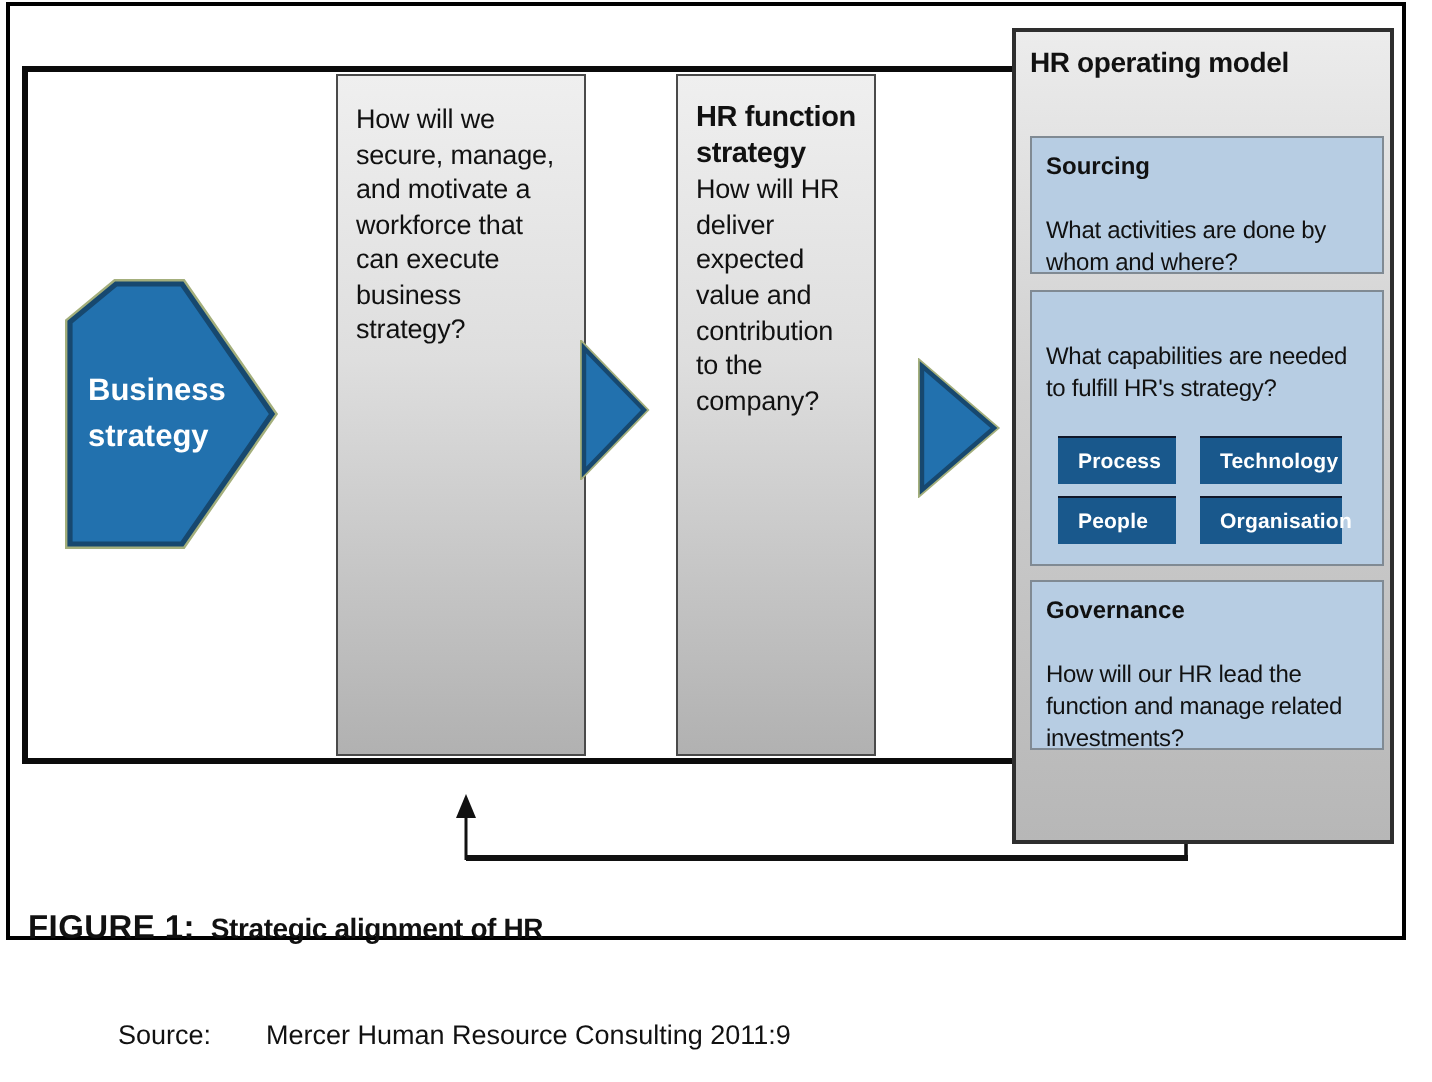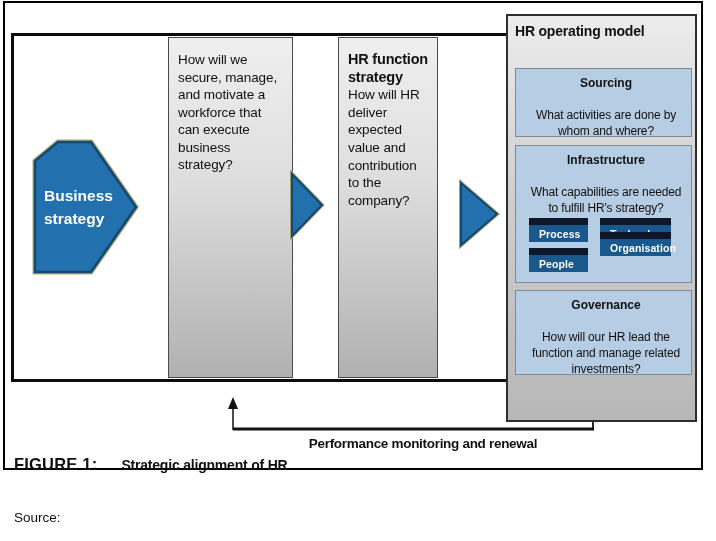--- a/index.html
+++ b/index.html
@@ -17,42 +17,42 @@
   .col-title{font-size:14.5px;font-weight:bold;line-height:1.22;white-space:pre-line;letter-spacing:-0.2px;}
   .col-body{font-size:13.5px;line-height:1.3;white-space:pre-line;letter-spacing:-0.1px;}
 
   .shape-svg{position:absolute;z-index:3;}
   .business-label{position:absolute;left:44px;top:184px;width:92px;color:#fff;font-size:15.5px;font-weight:bold;line-height:23px;white-space:pre-line;z-index:4;}
 
   .panel{position:absolute;left:506px;top:14px;width:191px;height:408px;box-sizing:border-box;
     background:linear-gradient(180deg,#ececec 0%,#cfcfcf 45%,#b7b7b7 100%);
     border:2px solid #2e2e2e;z-index:5;}
   .panel-title{font-size:14px;font-weight:bold;margin:7px 8px 0 7px;letter-spacing:-0.2px;}
-  .blue-box{position:absolute;left:7px;width:177px;box-sizing:border-box;background:#b7cde3;border:1px solid #808a93;padding:7px 2px 0 7px;text-align:center;}
+  .blue-box{position:absolute;left:7px;width:177px;box-sizing:border-box;background:#b7cde3;border:1px solid #808a93;padding:7px 2px 0 7px;}
   .box-sourcing{top:52px;height:69px;}
   .box-infrastructure{top:129px;height:138px;}
   .box-governance{top:274px;height:85px;}
   .box-title{font-size:12px;font-weight:bold;line-height:1.2;}
   .box-body{font-size:12px;line-height:1.3;margin-top:18px;white-space:pre-line;letter-spacing:-0.15px;}
 
-  .hr-btn{position:absolute;height:24px;box-sizing:border-box;background:#19588c;border-top:7px solid #0f172a;
+  .hr-btn{position:absolute;height:24px;box-sizing:border-box;background:#19588c;border-top:1px solid #0f172a;
     color:#fff;font-weight:bold;font-size:10.5px;display:flex;align-items:center;padding-left:10px;letter-spacing:0.1px;}
   .btn-process{left:13px;top:72px;width:59px;}
   .btn-technology{left:84px;top:72px;width:71px;}
   .btn-people{left:13px;top:102px;width:59px;}
-  .btn-organisation{left:84px;top:86px;width:71px;}
+  .btn-organisation{left:84px;top:102px;width:71px;}
 
   .feedback-svg{position:absolute;left:225px;top:392px;width:380px;height:45px;z-index:1;}
   .feedback-label{position:absolute;left:253px;top:436px;width:340px;text-align:center;font-size:13.5px;font-weight:bold;letter-spacing:-0.3px;z-index:2;}
 
   .caption-row{position:absolute;left:14px;top:455px;display:flex;align-items:baseline;}
   .caption-label{font-size:16.5px;font-weight:bold;letter-spacing:0.2px;}
-  .caption-title{font-size:14px;font-weight:bold;margin-left:24px;letter-spacing:-0.2px;}
+  .caption-title{font-size:14px;font-weight:bold;margin-left:8px;letter-spacing:-0.2px;}
   .source-row{position:absolute;left:14px;top:510px;display:flex;align-items:baseline;}
-  .source-label{font-size:13.5px;width:74px;}
+  .source-label{font-size:13.5px;width:74px;margin-left:45px;}
   .source-text{font-size:13.5px;}
 </style>
 </head>
 <body>
 
 <div class="stage">
 
   <div class="frame"></div>
   <div class="inner-box"></div>
 
@@ -92,33 +92,31 @@
     <polygon points="4,4 40,35 4,66" fill="none" stroke-width="4" stroke="#A4AF7C"></polygon>
     <polygon points="4,4 40,35 4,66" stroke-width="2.2" fill="#2271AE" stroke="#17486F"></polygon>
   </svg>
 
   <svg class="feedback-svg" viewBox="0 0 380 45">
     <line x1="368" y1="2" x2="368" y2="37" stroke="#111" stroke-width="1.8"></line>
     <line x1="369" y1="37" x2="8" y2="37" stroke="#111" stroke-width="3"></line>
     <line x1="8" y1="38" x2="8" y2="9" stroke="#111" stroke-width="1.5"></line>
     <polygon points="3,17 8,5 13,17" fill="#111"></polygon>
   </svg>
-  <div class="feedback-label">Performance monitoring and renewal</div>
 
   <div class="panel">
     <div class="panel-title">HR operating model</div>
 
     <div class="blue-box box-sourcing">
       <div class="box-title">Sourcing</div>
       <div class="box-body">What activities are done by
 whom and where?</div>
     </div>
 
     <div class="blue-box box-infrastructure">
-      <div class="box-title">Infrastructure</div>
       <div class="box-body">What capabilities are needed
 to fulfill HR's strategy?</div>
       <div class="hr-btn btn-process">Process</div>
       <div class="hr-btn btn-technology">Technology</div>
       <div class="hr-btn btn-people">People</div>
       <div class="hr-btn btn-organisation">Organisation</div>
     </div>
 
     <div class="blue-box box-governance">
       <div class="box-title">Governance</div>
@@ -127,15 +125,16 @@
 investments?</div>
     </div>
   </div>
 
   <div class="caption-row">
     <span class="caption-label">FIGURE 1:</span>
     <span class="caption-title">Strategic alignment of HR</span>
   </div>
   <div class="source-row">
     <span class="source-label">Source:</span>
+    <span class="source-text">Mercer Human Resource Consulting 2011:9</span>
   </div>
 
 </div>
 
 </body></html>

